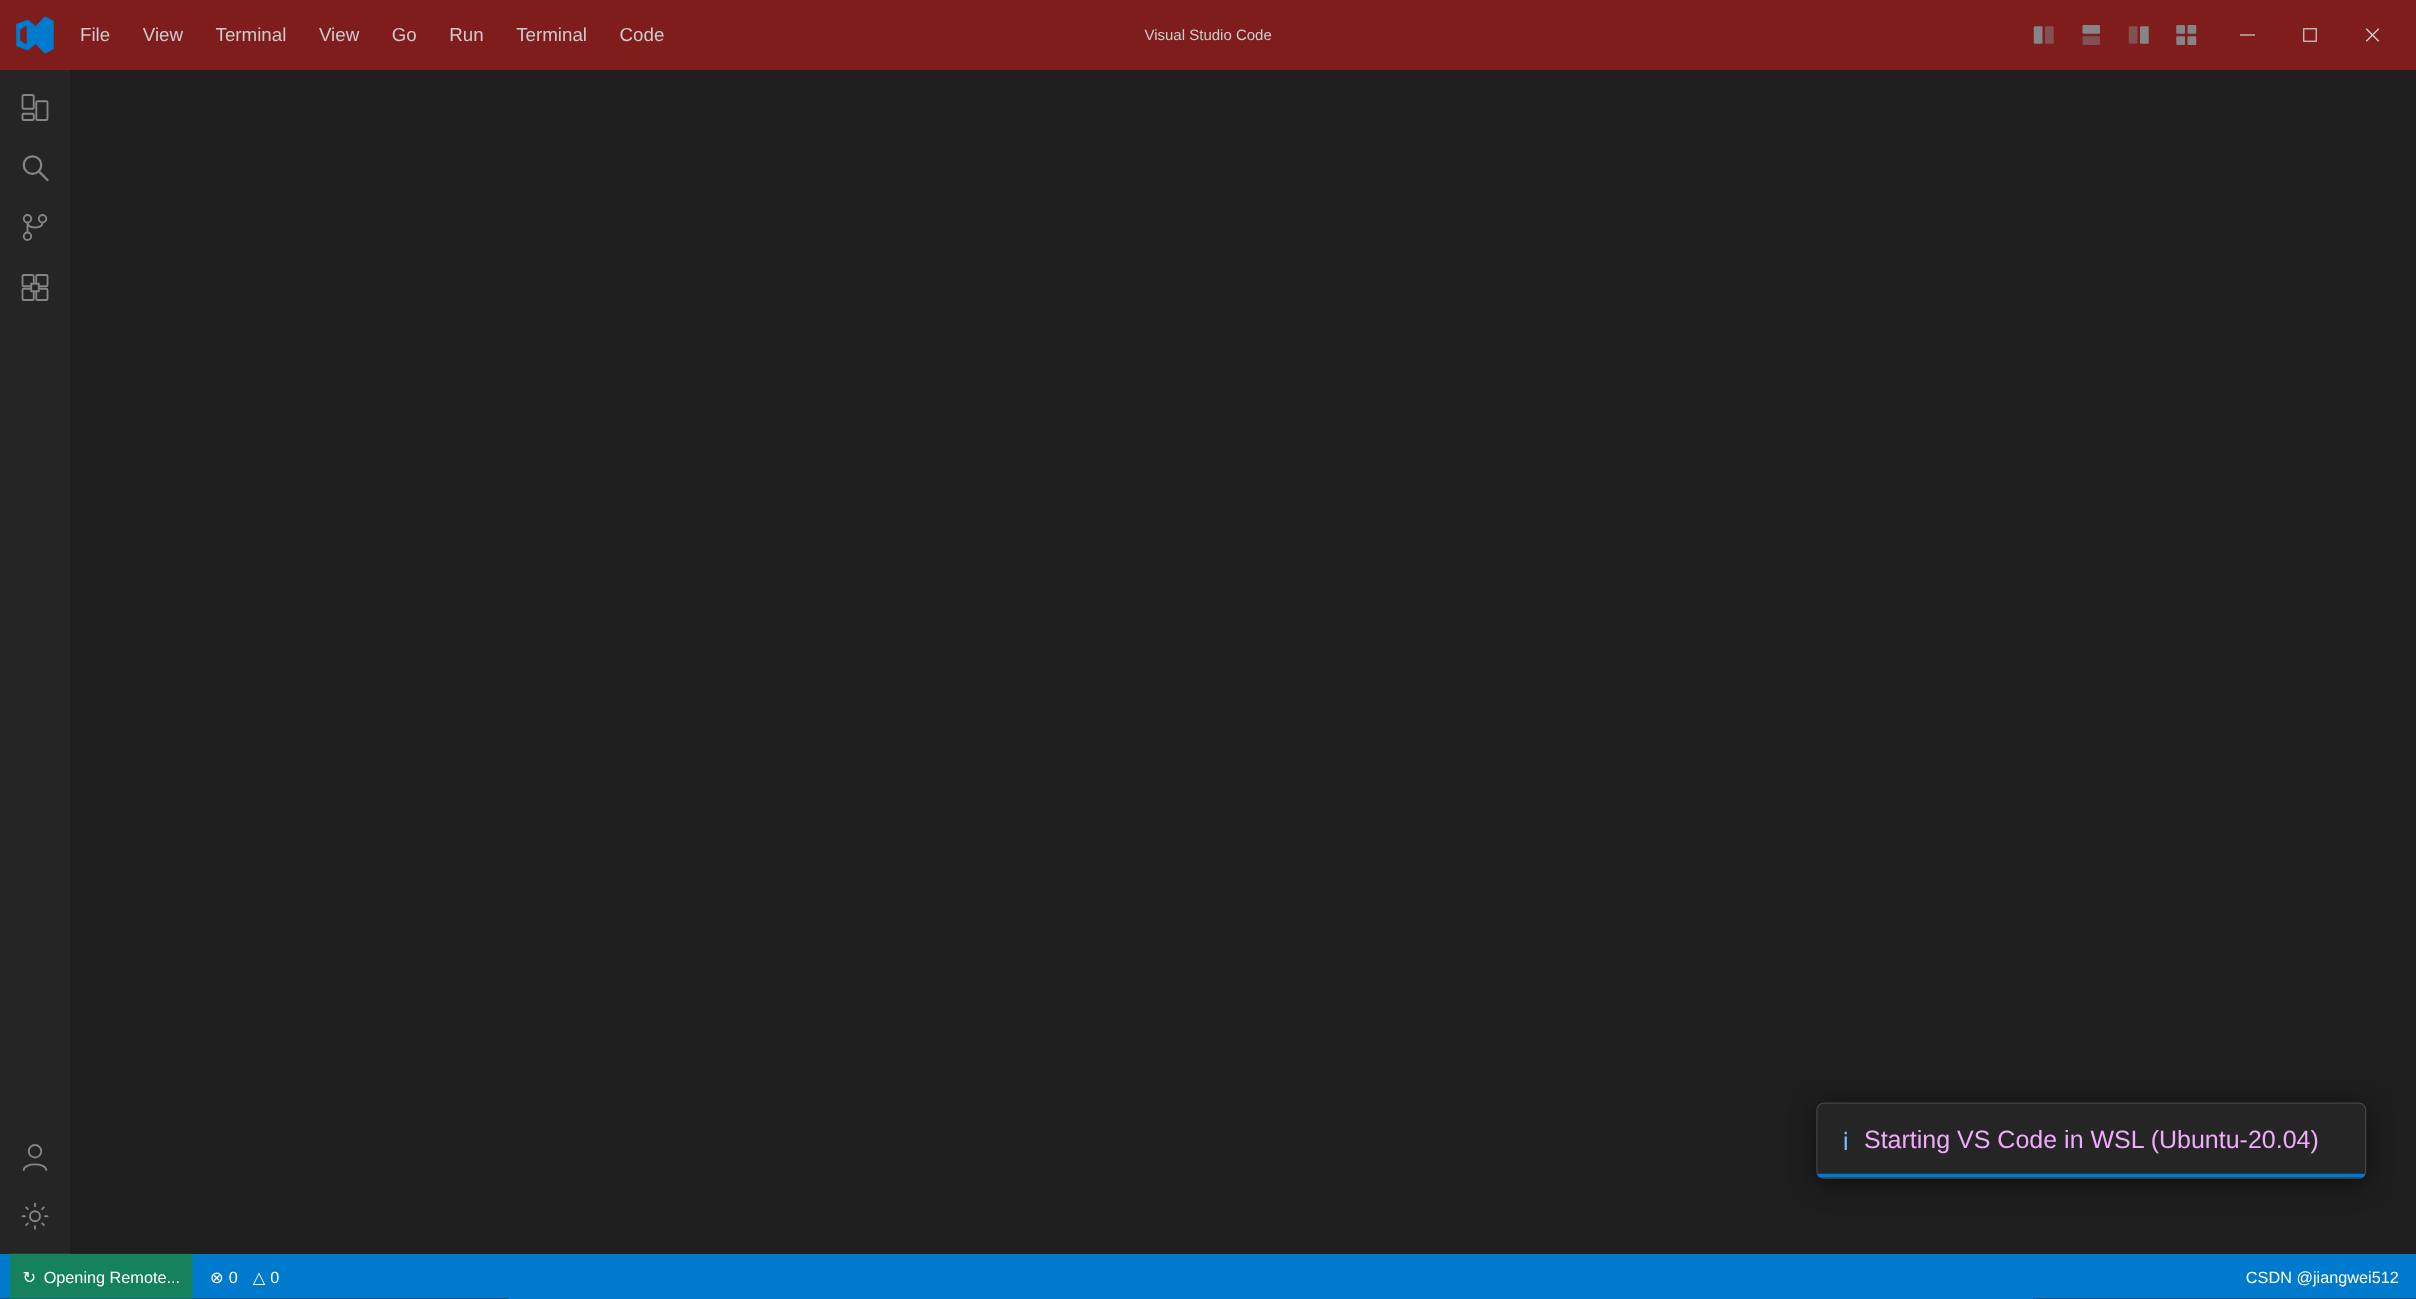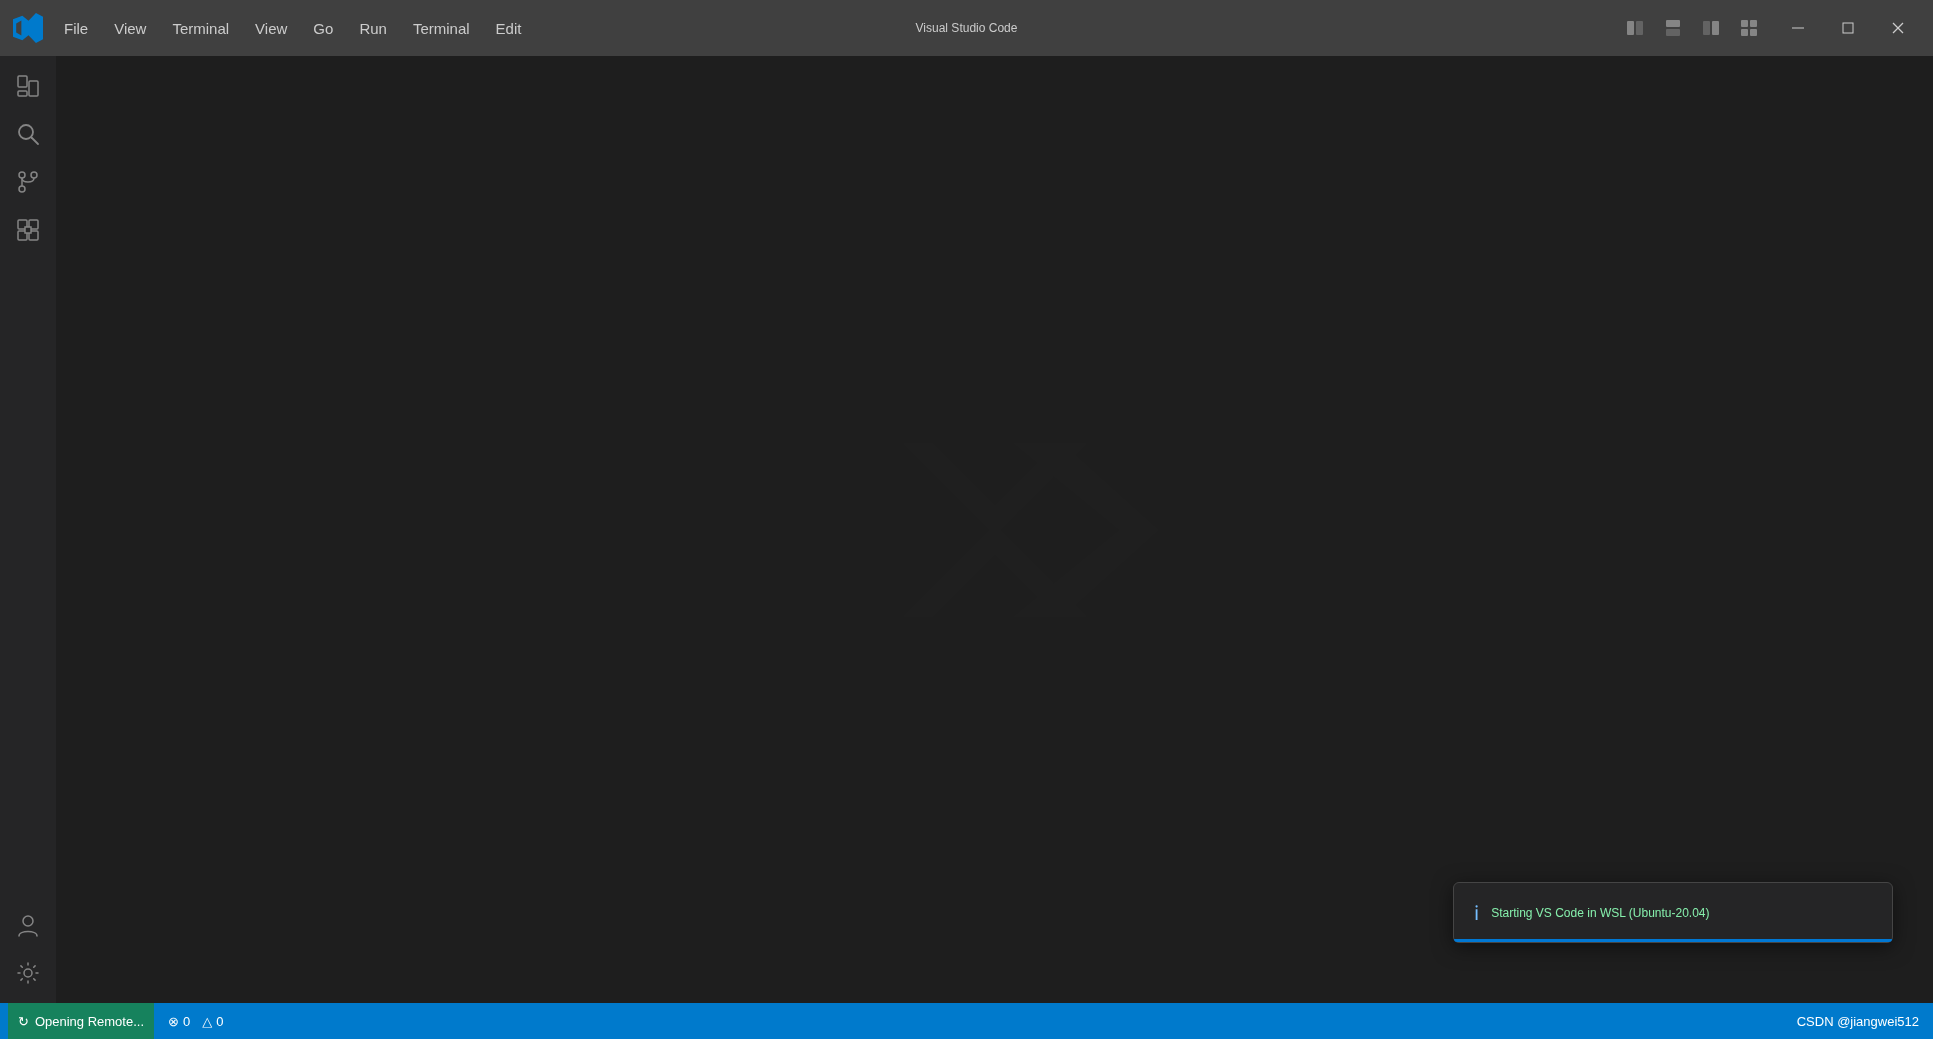--- a/index.html
+++ b/index.html
@@ -8,21 +8,21 @@
       height: 1039px;
       background: #1e1e1e;
       font-family: 'Segoe UI', sans-serif;
       overflow: hidden;
       color: #cccccc;
     }
 
     
     #title-bar {
       height: 56px;
-      background: #404040;
+      background: #7f1d1d;
       display: flex;
       align-items: center;
       padding: 0 12px;
       user-select: none;
     }
     #vscode-logo {
       width: 32px;
       height: 32px;
       margin-right: 8px;
       flex-shrink: 0;
@@ -162,22 +162,22 @@
       height: 3px;
       background: #0078d4;
       border-radius: 0 0 6px 6px;
     }
     #notification-icon {
       color: #75beff;
       font-size: 20px;
       flex-shrink: 0;
     }
     #notification-text {
-      font-size: 12px;
-      color: #86efac;
+      font-size: 20px;
+      color: #f0abfc;
     }
 
     
     #status-bar {
       height: 36px;
       background: #007acc;
       display: flex;
       align-items: center;
       padding: 0 8px;
       font-size: 13px;
@@ -226,21 +226,21 @@
   </svg>
 
   <div id="menu-bar">
     <div class="menu-item">File</div>
     <div class="menu-item">View</div>
     <div class="menu-item">Terminal</div>
     <div class="menu-item">View</div>
     <div class="menu-item">Go</div>
     <div class="menu-item">Run</div>
     <div class="menu-item">Terminal</div>
-    <div class="menu-item">Edit</div>
+    <div class="menu-item">Code</div>
   </div>
 
   <div id="window-title">Visual Studio Code</div>
 
   <div class="layout-btns">
 
     <div class="layout-btn">
       <svg width="18" height="18" viewBox="0 0 18 18" fill="#858585">
         <rect x="1" y="2" width="7" height="14" rx="1" fill="#858585"></rect>
         <rect x="10" y="2" width="7" height="14" rx="1" fill="#858585" opacity="0.5"></rect>

